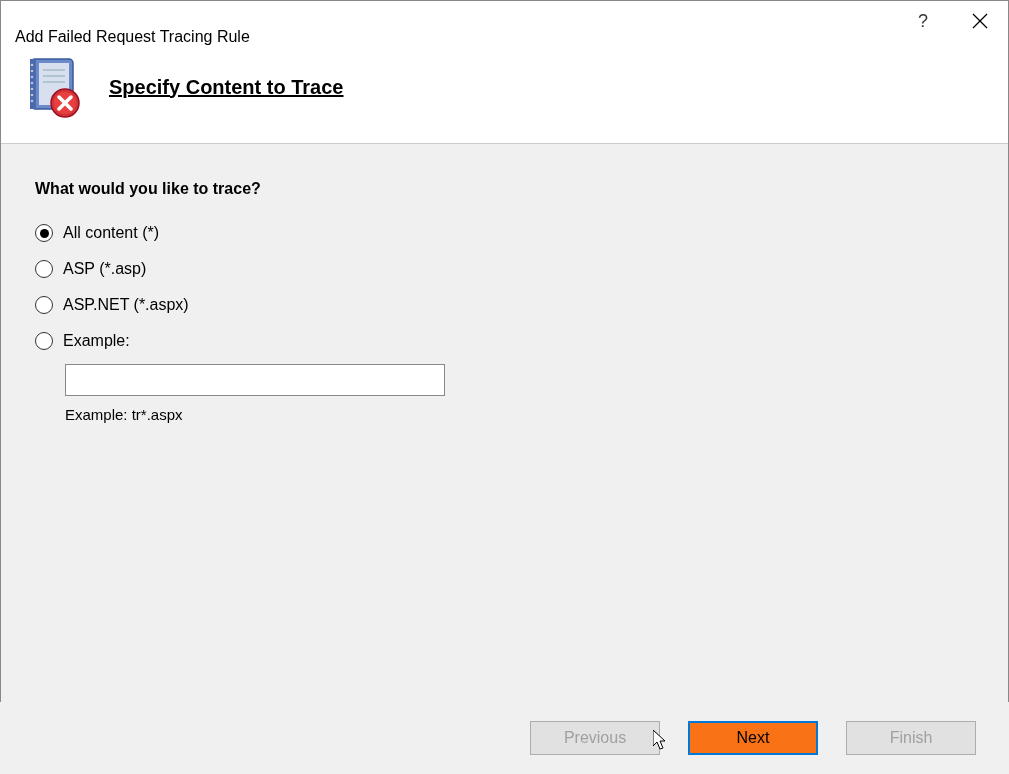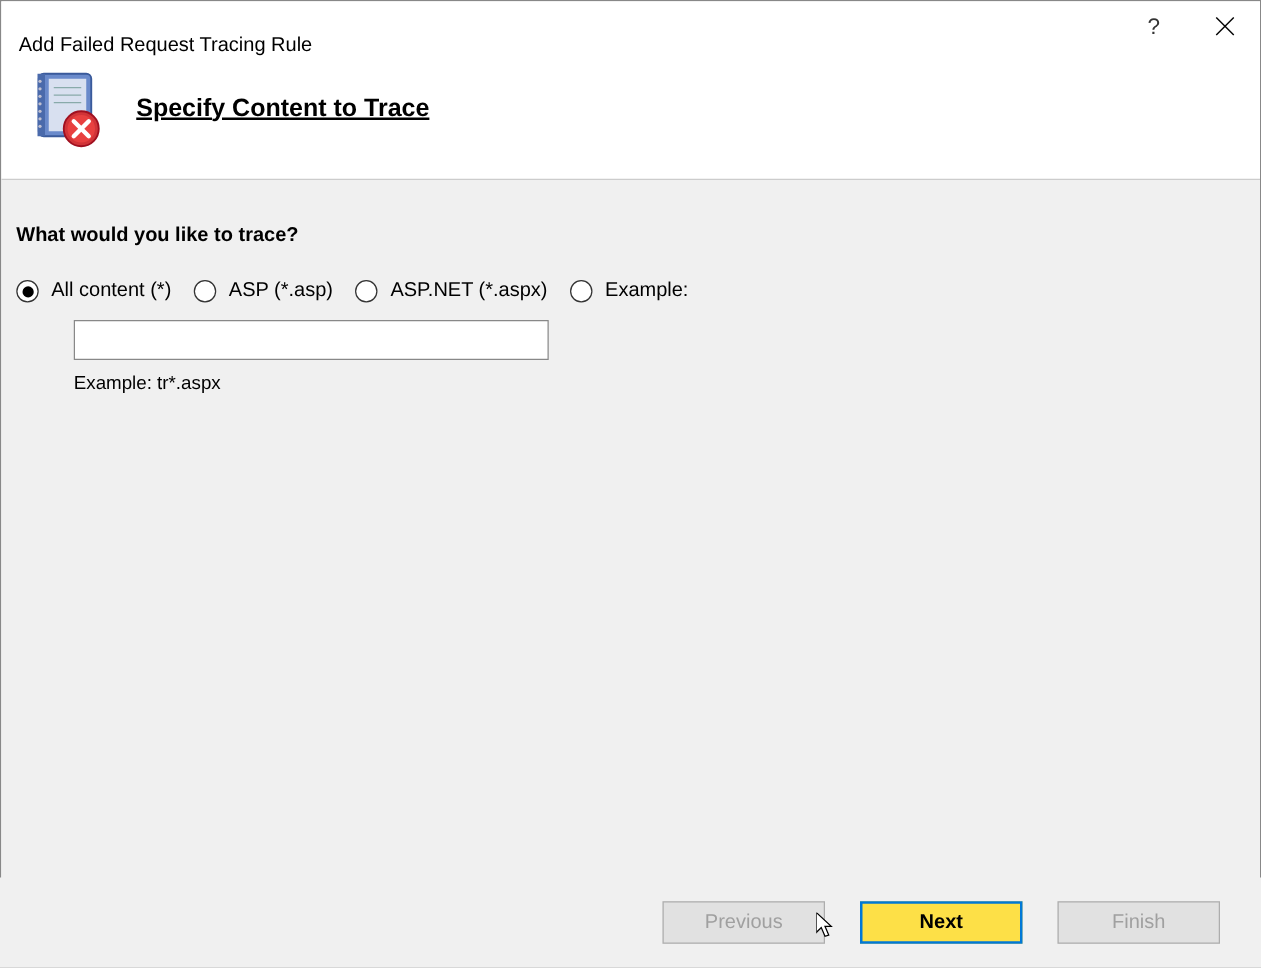--- a/index.html
+++ b/index.html
@@ -66,32 +66,32 @@
       flex-shrink: 0;
     }
     .header-heading {
       font-size: 20px;
       font-weight: bold;
       color: #000;
       text-decoration: underline;
     }
     .content-area {
       background: #f0f0f0;
-      padding: 36px 26px 20px 12px;
+      padding: 36px 26px 20px 34px;
       height: 618px;
     }
     .prompt-text {
       font-size: 16px;
       font-weight: bold;
       color: #000;
       margin-bottom: 26px;
     }
     .radio-group {
       display: flex;
-      flex-direction: row;
+      flex-direction: column;
       gap: 18px;
     }
     .radio-row {
       display: flex;
       align-items: center;
       gap: 10px;
       cursor: pointer;
     }
     .radio-circle {
       width: 18px;
@@ -109,21 +109,21 @@
       width: 9px;
       height: 9px;
       background: #000;
       border-radius: 50%;
     }
     .radio-label {
       font-size: 16px;
       color: #000;
     }
     .custom-section {
-      margin-left: 46px;
+      margin-left: 30px;
       margin-top: 14px;
     }
     .custom-input {
       width: 380px;
       height: 32px;
       border: 1px solid #888;
       background: #fff;
       padding: 4px 6px;
       font-size: 15px;
       font-family: inherit;
@@ -155,22 +155,21 @@
       background: #e1e1e1;
       cursor: pointer;
       color: #000;
     }
     .wizard-button.disabled {
       color: #a0a0a0;
       cursor: default;
     }
     .wizard-button.primary {
       border: 2px solid #0078d7;
-      background: #fde047;
-      font-weight: bold;
+      background: #f97316;
     }
     .cursor-arrow {
       position: absolute;
       bottom: 22px;
       right: 338px;
       pointer-events: none;
     }
   </style>
 </head>
 <body>

